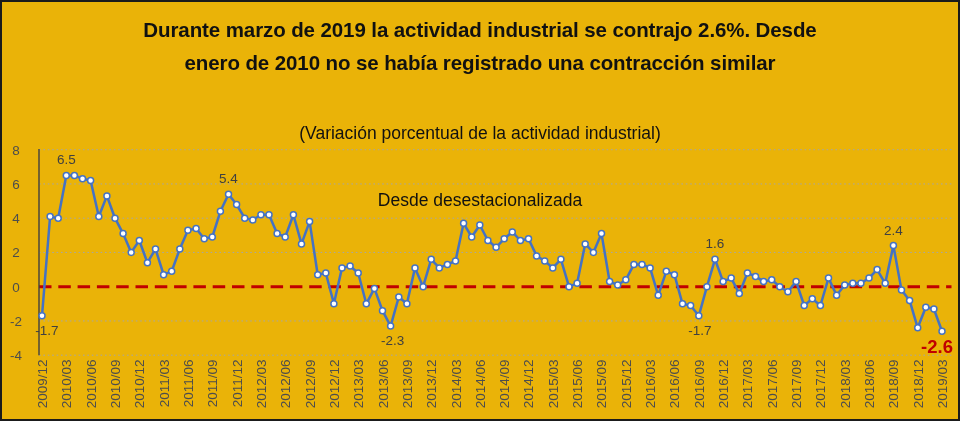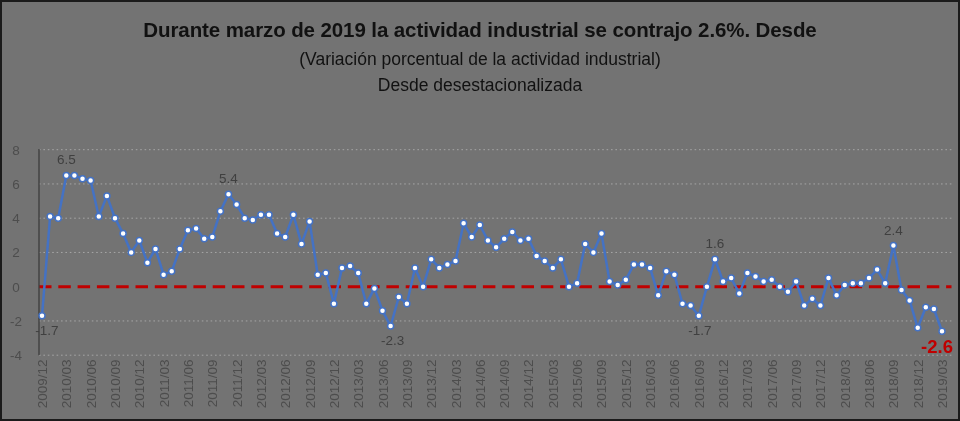--- a/index.html
+++ b/index.html
@@ -1,46 +1,47 @@
 <!DOCTYPE html>
 <html><head>
 <meta charset="utf-8">
 <style>
   html,body{margin:0;padding:0;background:#eef1f8;}
   #app{
     position:relative;
     width:960px;height:421px;
-    background:#737373;
+    background:#eab308;
     border:2px solid #1b1b1b;
     box-sizing:border-box;
     overflow:hidden;
     font-family:"Liberation Sans", sans-serif;
     padding-left:24px;
   }
   #title-block{
     position:absolute;top:11px;left:0;width:100%;
     text-align:center;color:#111;
   }
   .title-line{
     font-size:20.5px;font-weight:bold;line-height:33px;
     letter-spacing:-0.1px;
   }
   .subtitle-line{
-    font-size:17.5px;font-weight:normal;line-height:26px;
+    font-size:17.5px;font-weight:normal;line-height:26px;margin-top:41px;
   }
   #chart-svg{position:absolute;left:0;top:0;}
   text{font-family:"Liberation Sans", sans-serif;}
 </style>
 </head>
 <body>
 
 <div id="app">
 
   <div id="title-block">
     <div class="title-line">Durante marzo de 2019 la actividad industrial se contrajo 2.6%. Desde</div>
+    <div class="title-line">enero de 2010 no se había registrado una contracción similar</div>
     <div class="subtitle-line">(Variación porcentual de la actividad industrial)</div>
     <div class="subtitle-line">Desde desestacionalizada</div>
   </div>
 
   <svg id="chart-svg" width="960" height="421" viewBox="0 0 960 421">
       <line x1="37" x2="949.5" y1="147.7" y2="147.7" stroke="#a6a6a6" stroke-width="1" stroke-dasharray="1.6 2.8"></line>
       <line x1="37" x2="949.5" y1="181.95" y2="181.95" stroke="#a6a6a6" stroke-width="1" stroke-dasharray="1.6 2.8"></line>
       <line x1="37" x2="949.5" y1="216.2" y2="216.2" stroke="#a6a6a6" stroke-width="1" stroke-dasharray="1.6 2.8"></line>
       <line x1="37" x2="949.5" y1="250.45" y2="250.45" stroke="#a6a6a6" stroke-width="1" stroke-dasharray="1.6 2.8"></line>
       <line x1="37" x2="949.5" y1="318.95" y2="318.95" stroke="#a6a6a6" stroke-width="1" stroke-dasharray="1.6 2.8"></line>

